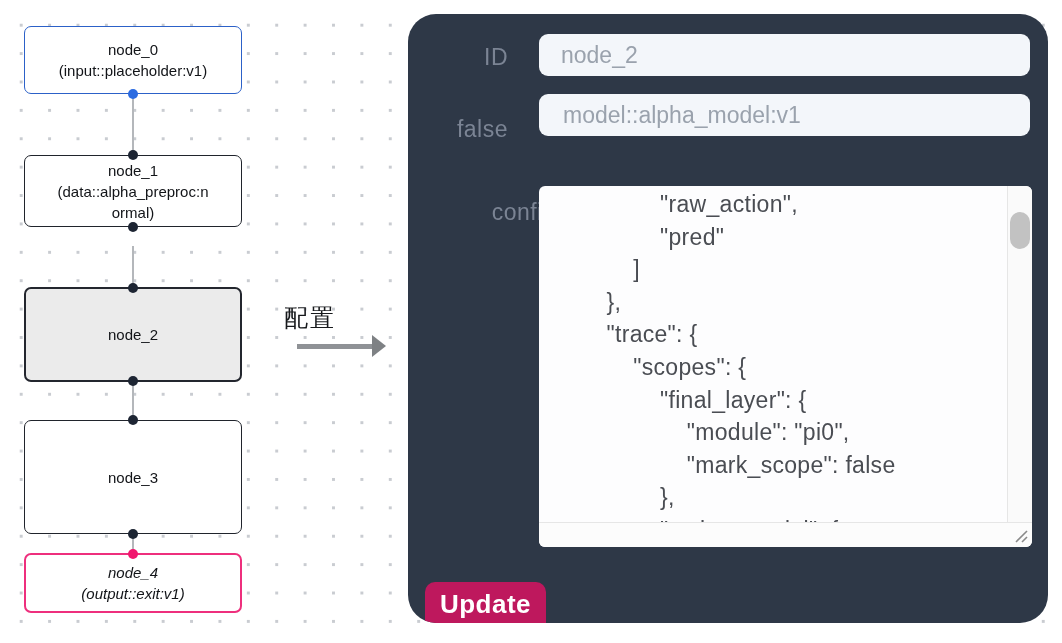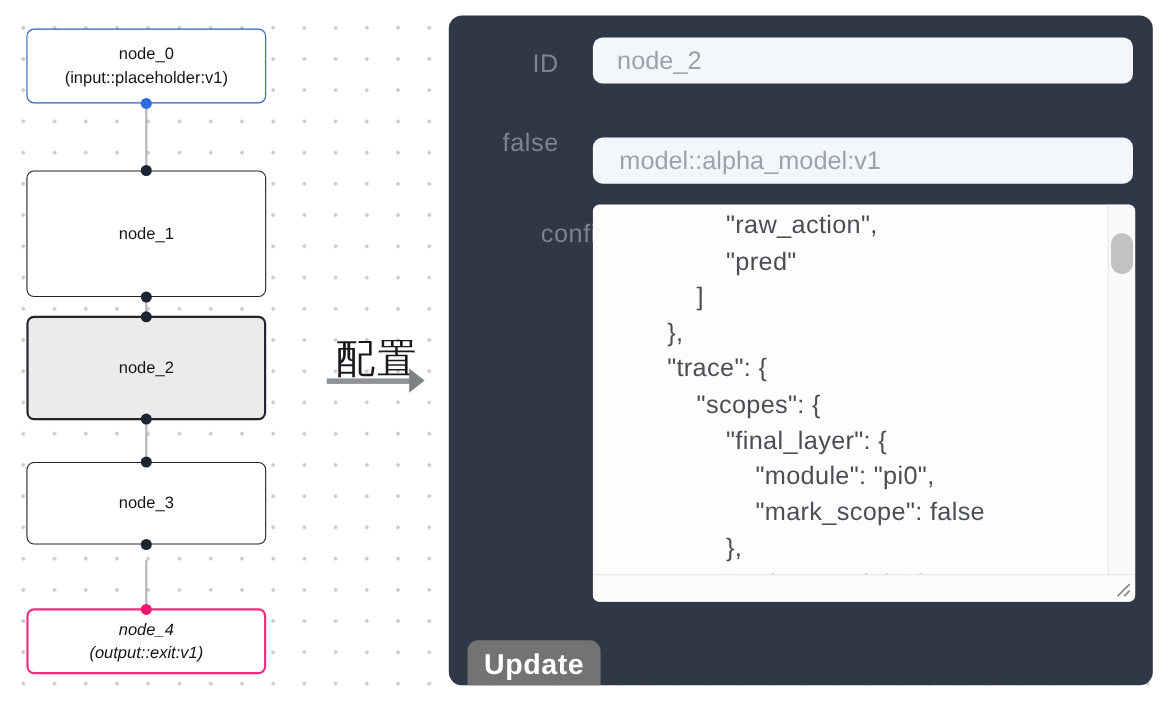--- a/index.html
+++ b/index.html
@@ -18,76 +18,76 @@
   .fc-node{
     position:absolute; left:24px; width:218px;
     background:#ffffff; border:1.5px solid #20242c; border-radius:7px;
     display:flex; flex-direction:column; align-items:center; justify-content:center;
     text-align:center; padding:16px 31px;
     font-size:15px; line-height:21px; color:#121418;
     word-break:break-all;
   }
   .fc-node .nd-title{ word-break:normal; }
   .fc-node.v-input   { top:26px;  height:68px; border-color:#2c61c8; }
-  .fc-node.v-n1      { top:155px; height:115px; }
+  .fc-node.v-n1      { top:155px; height:72px; }
   .fc-node.v-selected{ top:287px; height:95px; background:#ebebeb; border-width:2.5px; border-color:#23262e; }
-  .fc-node.v-n3      { top:420px; height:75px;gap:34px; }
+  .fc-node.v-n3      { top:420px; height:114px;gap:34px; }
   .fc-node.v-output  { top:553px; height:60px; border-width:2px; border-color:#ee2f7d;font-style:italic; }
 
   .port{ position:absolute; left:50%; transform:translateX(-50%);
          width:10px; height:10px; border-radius:50%; background:#1d2533; }
   .port.p-top{ top:-6px; } .port.p-bottom{ bottom:-6px; }
   .port.p-blue{ background:#2b6be1; } .port.p-pink{ background:#f1176e; }
 
   .edge{ position:absolute; left:132px; width:1.5px; background:#b4b7bb; }
   .edge.e0{ top:95px;  height:60px; }
   .edge.e1{ top:246px; height:41px; }
   .edge.e2{ top:381px; height:39px; }
   .edge.e3{ top:509px; height:44px; }
 
   
-  .trans-label{ position:absolute; left:305px; top:302px; width:90px;
-    font-size:36px; letter-spacing:2px; color:#17191c; }
+  .trans-label{ position:absolute; left:284px; top:302px; width:90px;
+    font-size:24px; letter-spacing:2px; color:#17191c; }
   .arrow-line{ position:absolute; left:297px; top:344px; width:77px; height:5px; background:#8f9296; }
   .arrow-head{ position:absolute; left:372px; top:335px; width:0; height:0;
     border-left:14px solid #7e8184; border-top:11px solid transparent; border-bottom:11px solid transparent; }
 
   
   .panel{ position:absolute; left:408px; top:14px; width:640px; height:609px;
-    background:#2e3847; border-radius:12px; overflow:hidden; }
+    background:#2e3847; border-radius:28px; overflow:hidden; }
 
   .f-label{ position:absolute; left:0; width:508px; text-align:right;
     color:#7b8494; font-size:23px; letter-spacing:0.5px; }
   .f-label.l-id    { top:22px;  height:42px; line-height:42px; width:100px; }
   .f-label.l-type  { top:94px;  height:43px; line-height:43px; width:100px; }
   .f-label.l-config{ top:180px; height:36px; line-height:36px; width:100px;margin-left:48px; }
 
   .f-input{ position:absolute; left:131px; width:491px; height:42px;
     background:#f3f6fa; border:none; border-radius:9px;
     padding:0 22px; font-family:"Liberation Sans",sans-serif;
     font-size:23px; color:#9aa2ad; outline:none; }
   .f-input.i-id  { top:20px; }
-  .f-input.i-type{ top:111px;padding-left:24px; }
+  .f-input.i-type{ top:80px;padding-left:24px; }
 
   .codebox{ position:absolute; left:131px; top:172px; width:493px; height:361px;
     background:#fdfdfe; border-radius:6px; overflow:hidden; }
   .codebox pre{
     font-family:"Liberation Sans",sans-serif;
     font-size:23px; line-height:32.6px; letter-spacing:0.3px;
     color:#4a4d53; white-space:pre; padding:2px 30px 0 14px; }
   .scroll-track{ position:absolute; top:0; right:0; width:25px; height:336px;
     background:#fafafa; border-left:1px solid #e6e6e6; }
   .scroll-thumb{ position:absolute; top:26px; right:2px; width:20px; height:37px;
     border-radius:10px; background:#c2c2c2; }
   .hscroll-strip{ position:absolute; left:0; right:0; bottom:0; height:25px;
     background:#fcfcfc; border-top:1px solid #e6e6e6; }
   .resize-grip{ position:absolute; right:3px; bottom:3px; width:19px; height:19px; }
 
   .update-btn{ position:absolute; left:17px; top:568px; width:121px; height:54px;
-    background:#737373; border:none; border-radius:10px;
+    background:#be185d; border:none; border-radius:10px;
     color:#ffffff; font-family:"Liberation Sans",sans-serif;
     font-size:26px; font-weight:600; letter-spacing:0.5px;
     text-align:center; line-height:44px; padding-bottom:10px; cursor:pointer; }
 </style>
 </head>
 <body>
 
 <div class="canvas">
 
   <div class="edge e0"></div>
@@ -96,20 +96,21 @@
   <div class="edge e3"></div>
 
   <div class="fc-node v-input">
     <div class="nd-title">node_0</div>
     <div class="nd-sub">(input::placeholder:v1)</div>
     <span class="port p-bottom p-blue"></span>
   </div>
 
   <div class="fc-node v-n1">
     <div class="nd-title">node_1</div>
+    <div class="nd-sub">(data::alpha_preproc:normal)</div>
     <span class="port p-top"></span>
     <span class="port p-bottom"></span>
   </div>
 
   <div class="fc-node v-selected">
     <div class="nd-title">node_2</div>
     <span class="port p-top"></span>
     <span class="port p-bottom"></span>
   </div>
 

